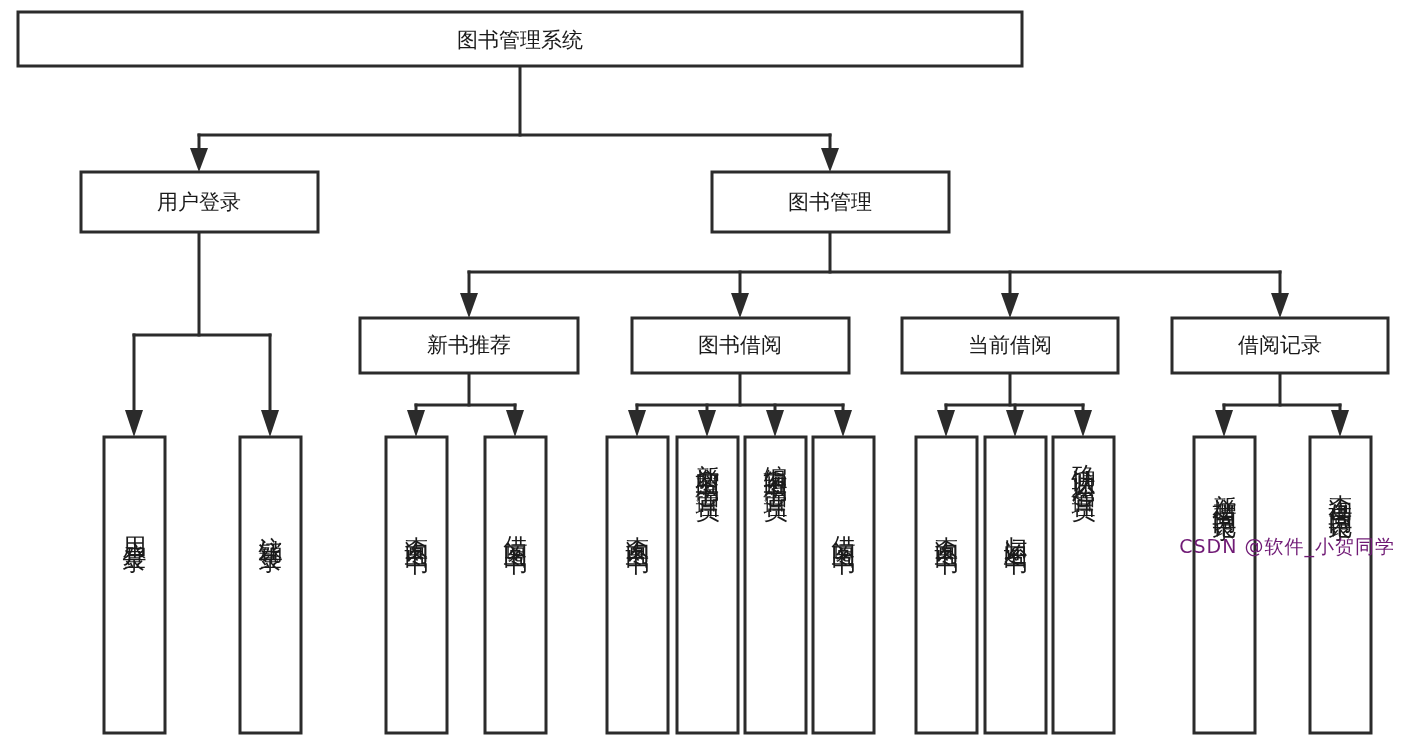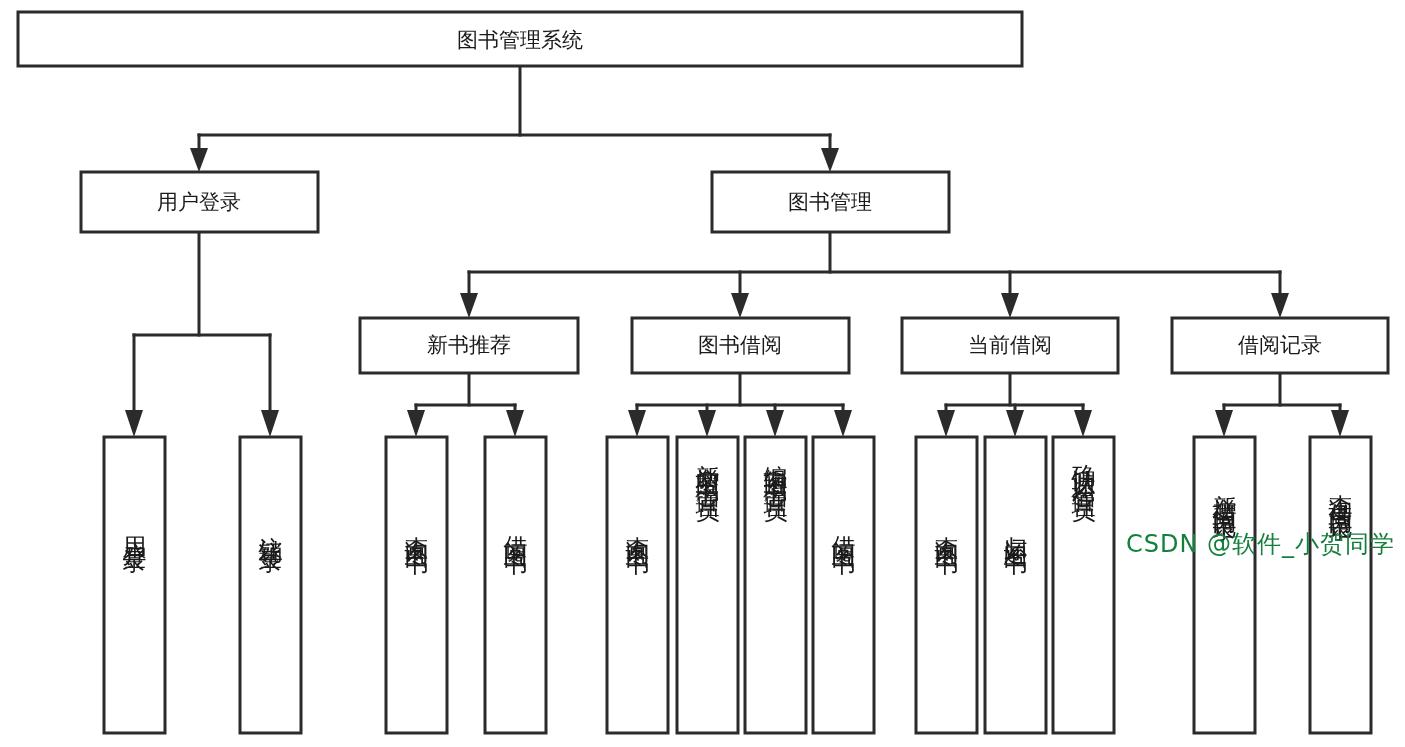--- a/index.html
+++ b/index.html
@@ -62,22 +62,22 @@
     letter-spacing: 5px;
     color: #1a1a1a;
     white-space: nowrap;
     text-align: center;
   }
   .watermark {
     position: absolute;
     right: 10px;
     bottom: 8px;
     font-family: "DejaVu Sans", "Liberation Sans", sans-serif;
-    font-size: 24px;
-    color: #15803d;
+    font-size: 19px;
+    color: #701a75;
     letter-spacing: 1px;
     white-space: nowrap;
   }
 </style>
 </head>
 <body>
 
 <div id="diagram-root">
 
   <svg class="tree" viewBox="0 0 1405 747">

